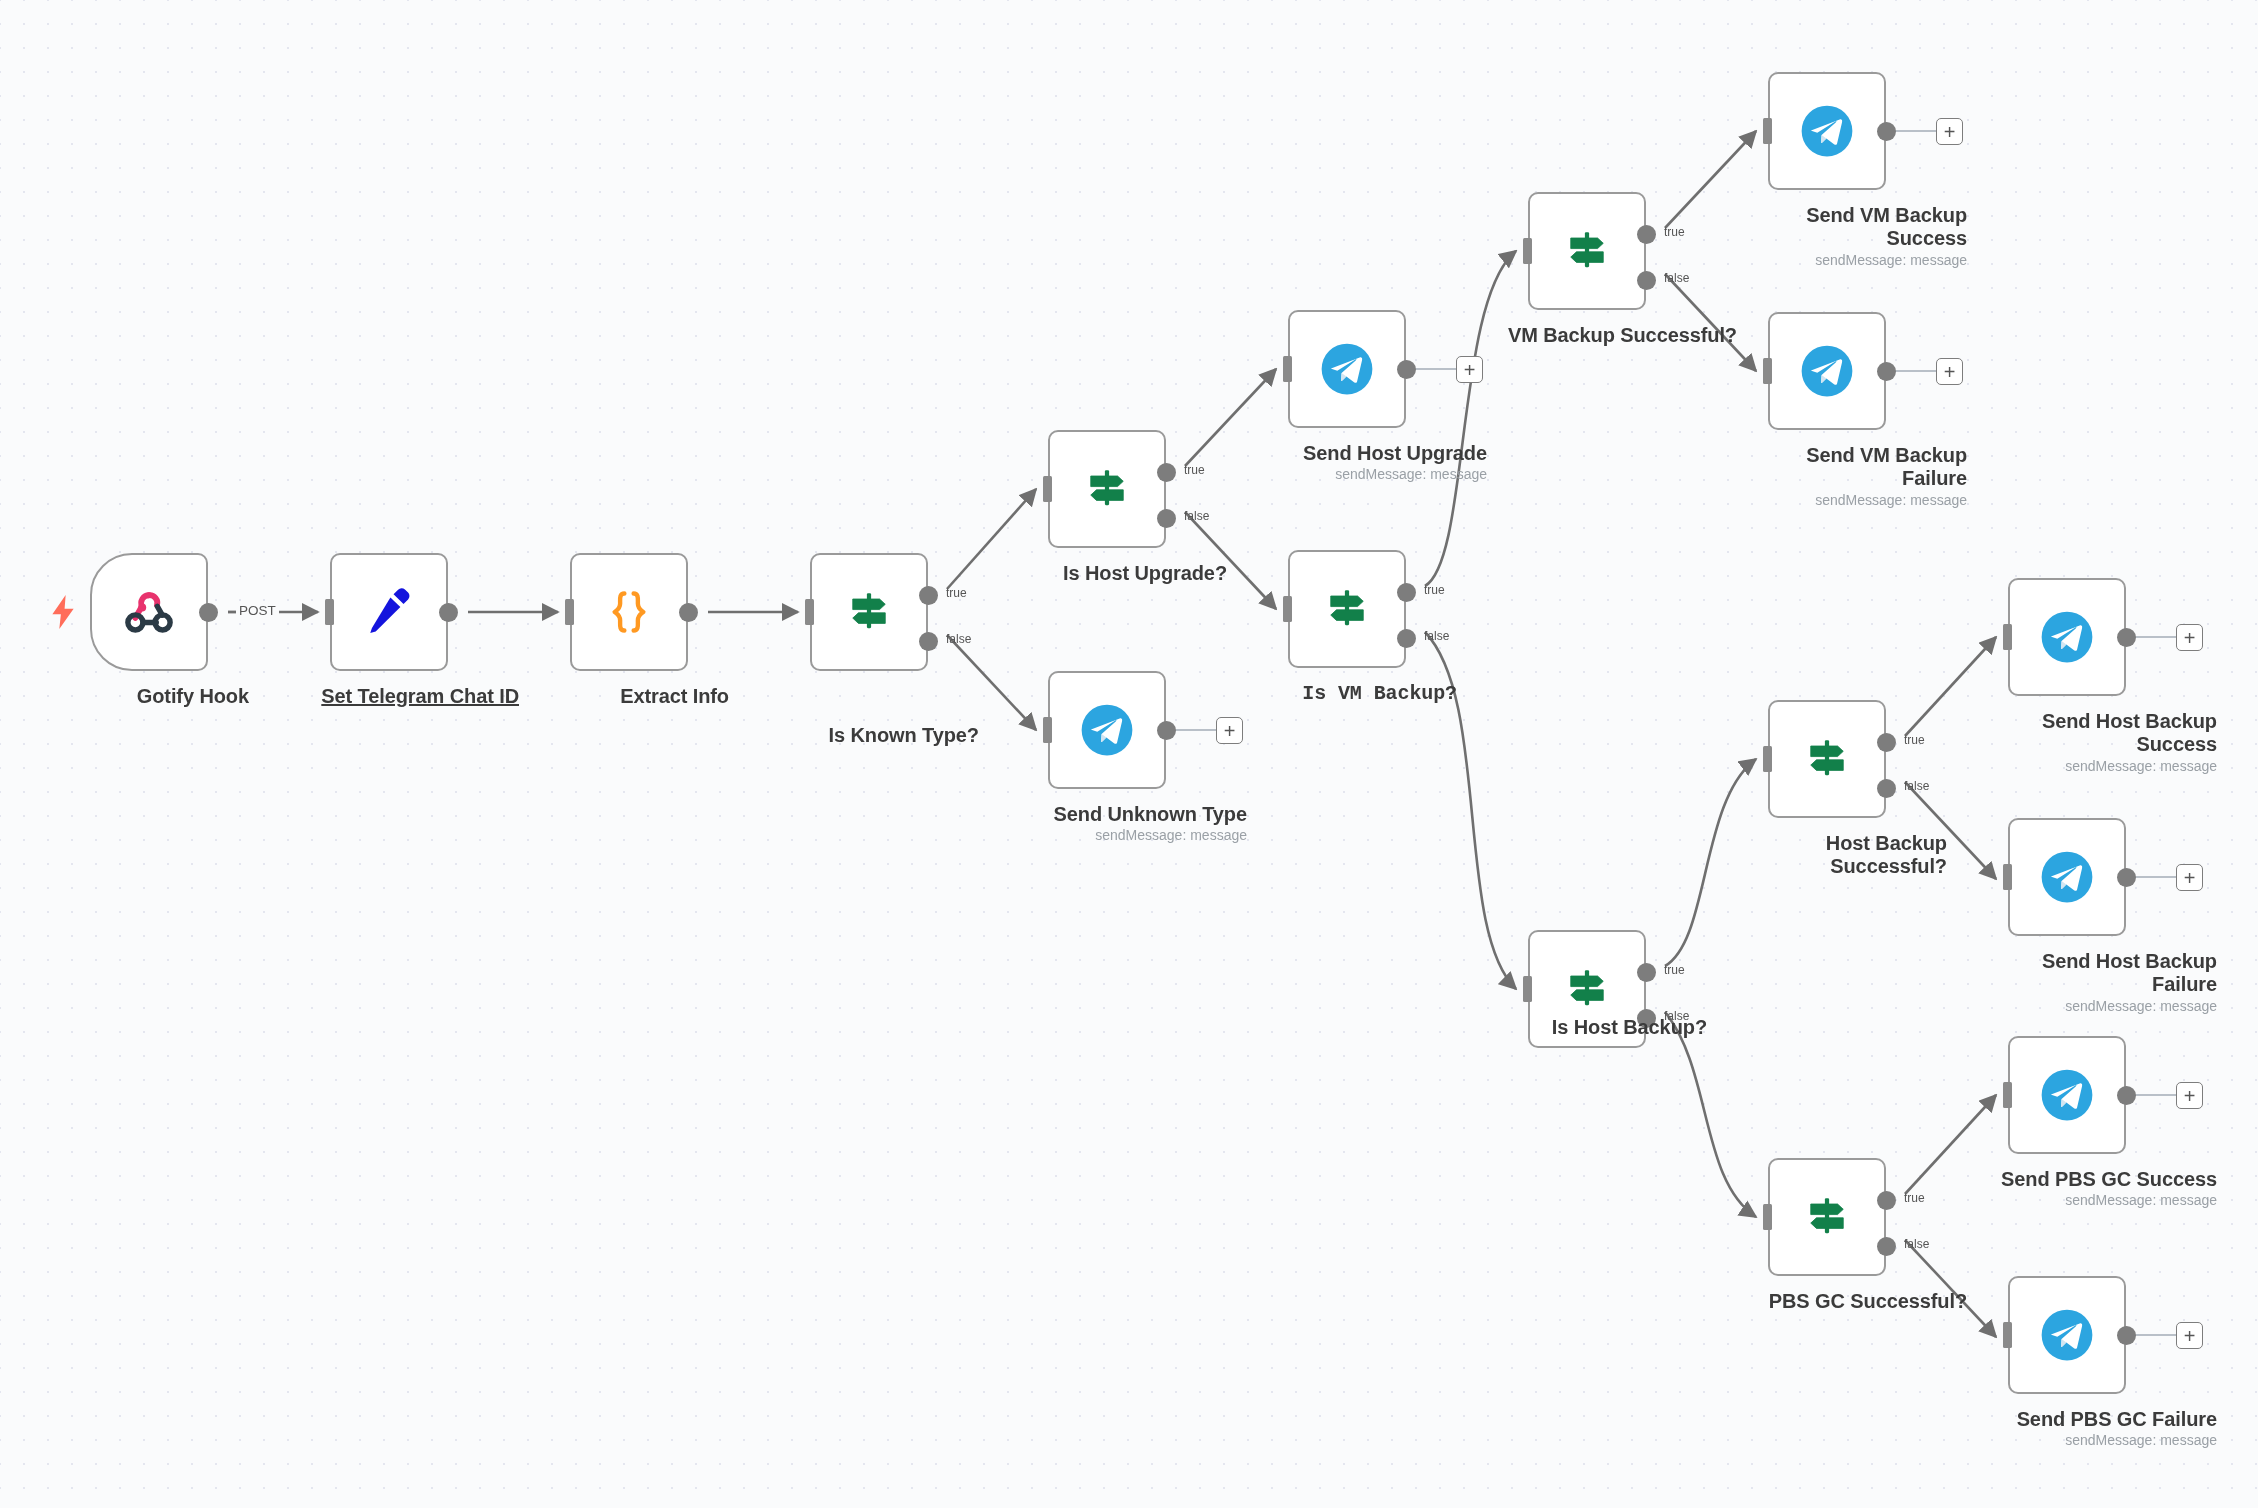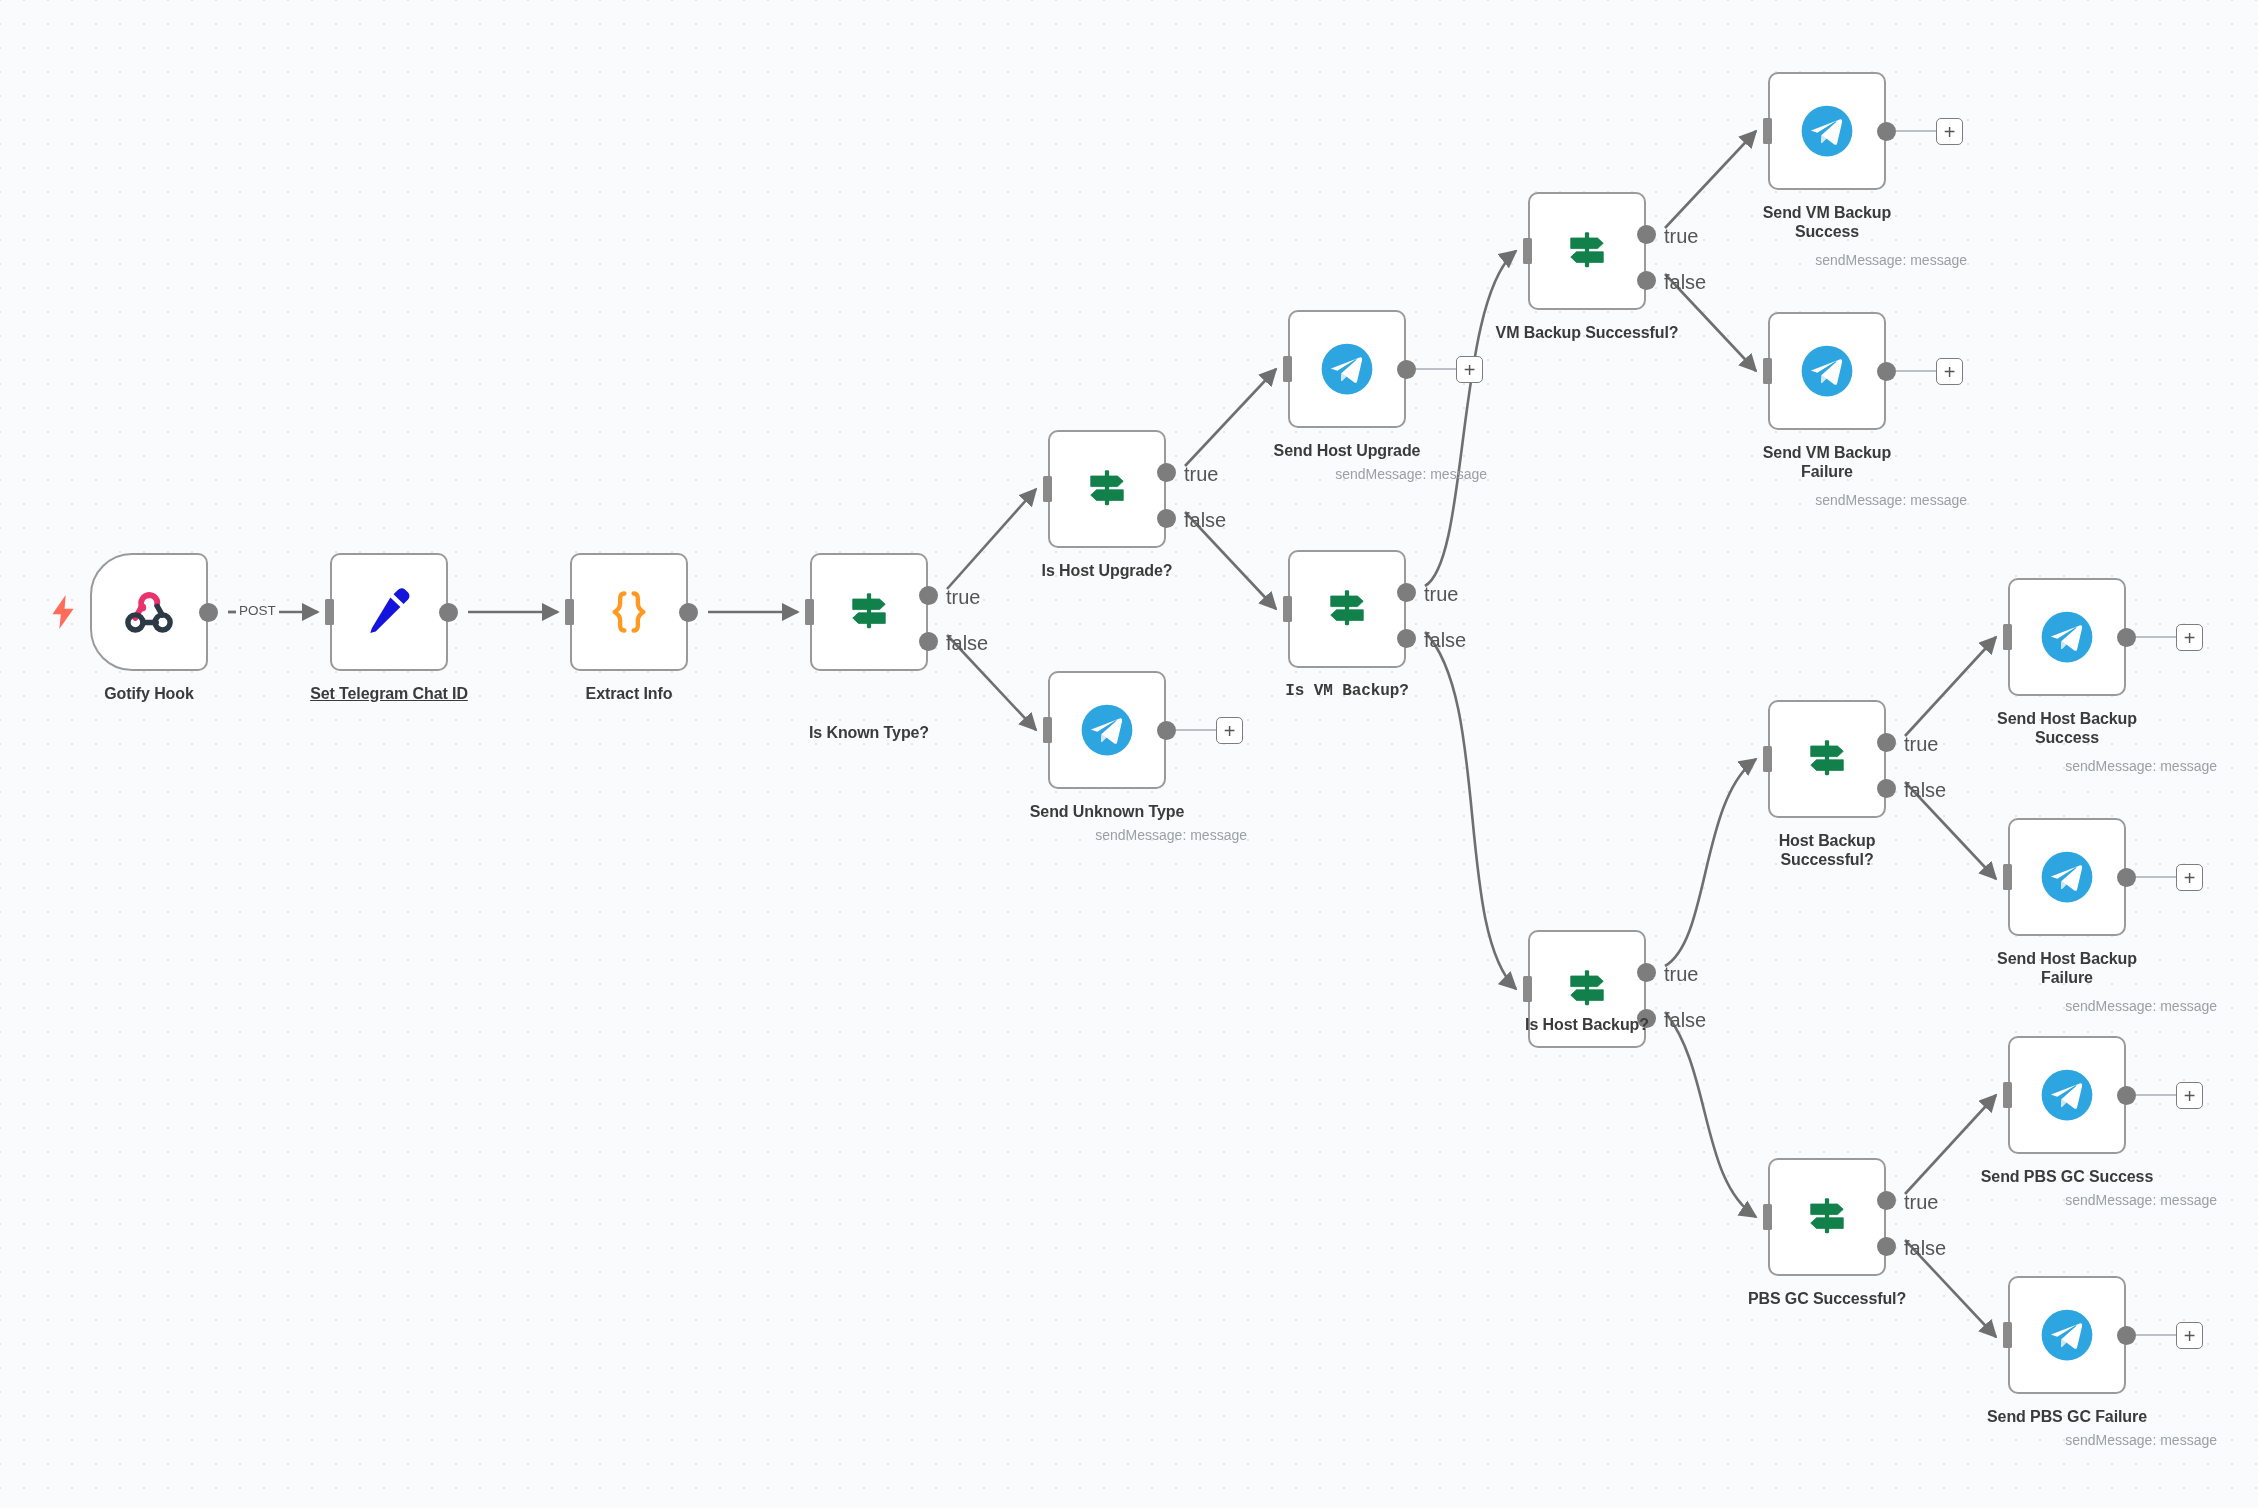--- a/index.html
+++ b/index.html
@@ -40,30 +40,30 @@
   .stub-in {
     position:absolute; width:9px; height:26px; background:#8a8a8a; border-radius:1.5px;
   }
   .plus-btn {
     position:absolute; width:27px; height:27px; border:1.6px solid #7d7d7d;
     border-radius:5px; background:#fff; color:#555;
     display:flex; align-items:center; justify-content:center;
     font-size:20px; line-height:1; font-weight:400;
   }
   .io-label {
-    position:absolute; font-size:20px; color:#555; white-space:nowrap;
+    position:absolute; font-size:12px; color:#555; white-space:nowrap;
   }
   .edge-label {
     position:absolute; font-size:13.5px; color:#555; white-space:nowrap;
     background:#fafbfc; padding:0 3px;
   }
 
   .node-caption {
-    position:absolute; text-align:center; white-space:pre-line;
-    font-size:16px; font-weight:700; color:#3b3b3b; line-height:1.17;
+    position:absolute; text-align:right; white-space:pre-line;
+    font-size:20px; font-weight:700; color:#3b3b3b; line-height:1.17;
     letter-spacing:-0.1px;
   }
   .node-sub {
     position:absolute; text-align:right; white-space:nowrap;
     font-size:14px; color:#9aa0a6; font-weight:400;
   }
   .bolt { position:absolute; width:26px; height:34px; }
 </style>
 </head>
 <body>

